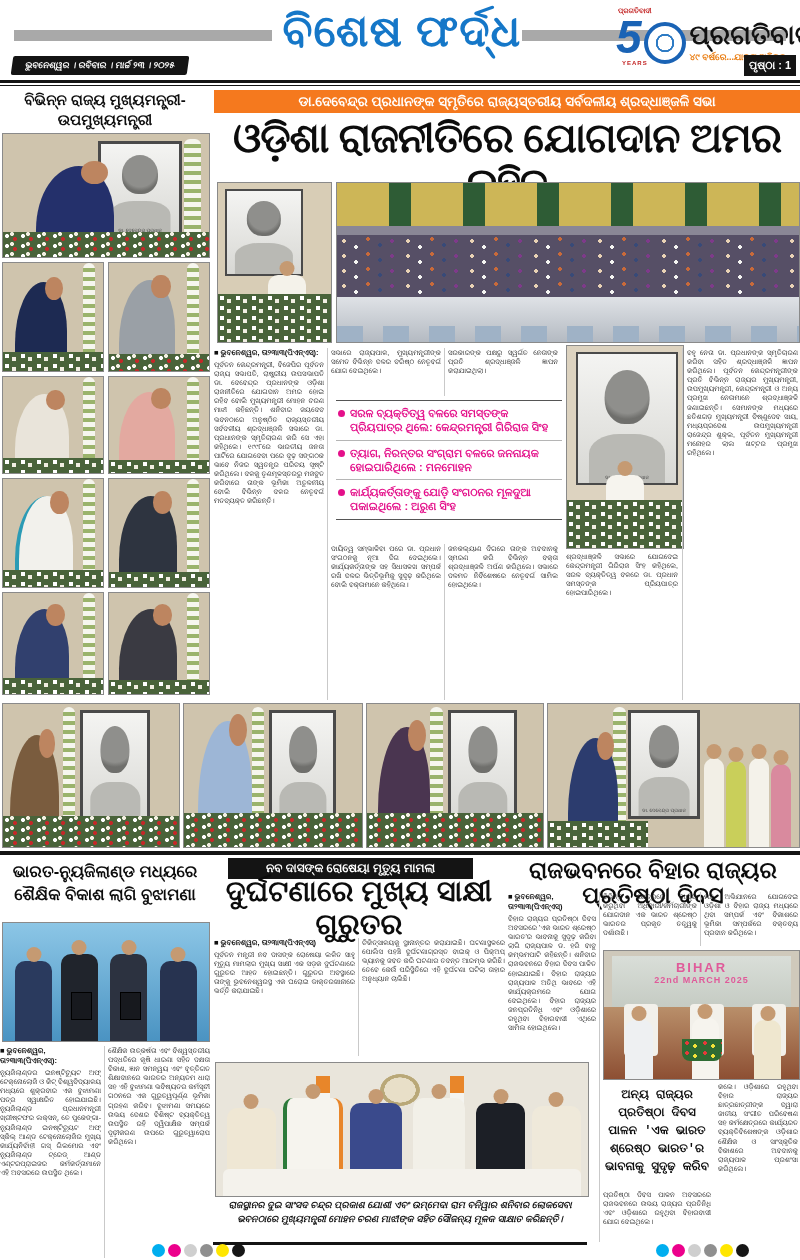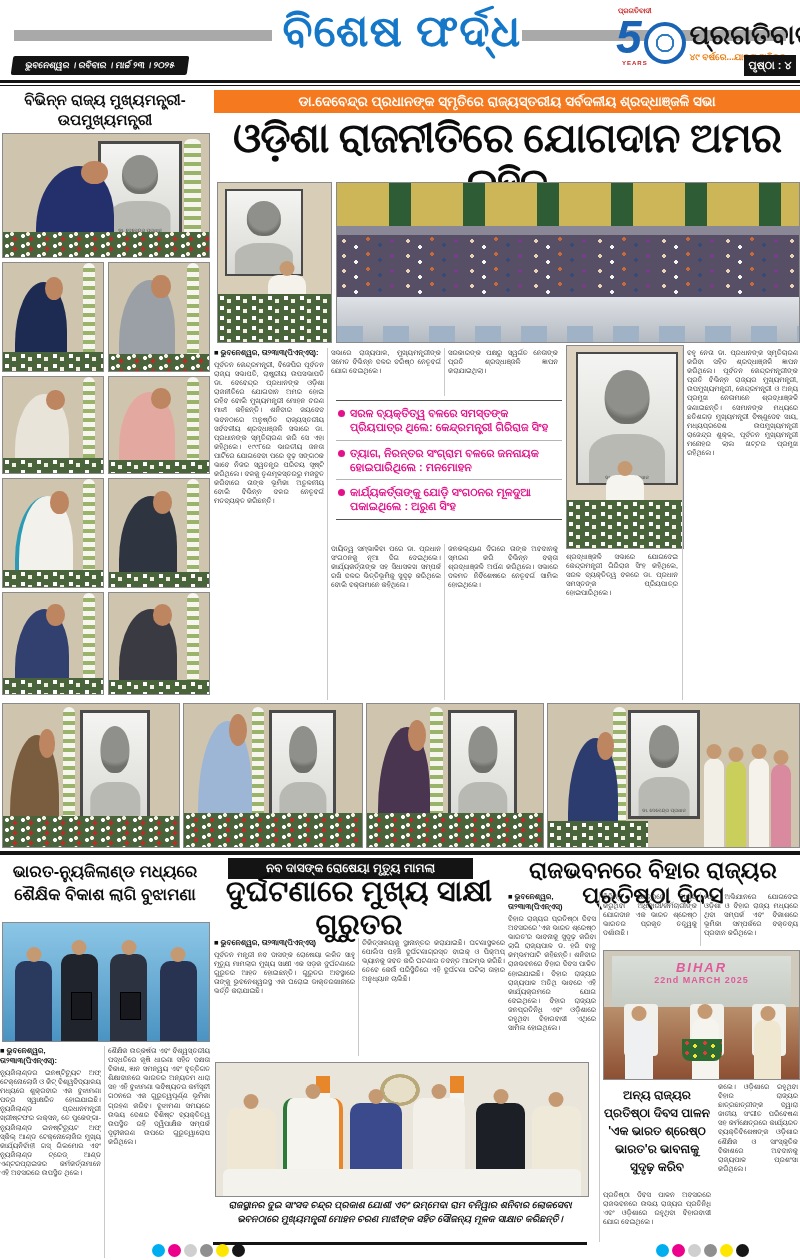--- a/index.html
+++ b/index.html
@@ -65,36 +65,36 @@
         radial-gradient(3px 3px at 31px 4px,#c96a3a 60%,transparent 61%),
         radial-gradient(3px 3px at 43px 10px,#384a78 60%,transparent 61%),
         radial-gradient(3px 3px at 55px 6px,#7e3a8a 60%,transparent 61%);
       background-size:64px 15px;}
   .hall-floor{position:absolute;left:0;right:0;top:72%;bottom:0;background:linear-gradient(#dfe2e6,#b4bac2);}
   .hall-sofas{position:absolute;left:0;right:0;bottom:0;height:36%;
       background:repeating-linear-gradient(90deg,#9fb2c6 0 26px,transparent 26px 46px);}
   
   .screen{position:absolute;left:4%;right:4%;top:4%;height:42%;background:linear-gradient(#d9ded8,#c4cac2);
       text-align:center;}
-  .screen .l1{color:#e05a9a;font-weight:800;font-size:13px;margin-top:4px;letter-spacing:2px;font-style:italic;}
+  .screen .l1{color:#e05a9a;font-weight:800;font-size:13px;margin-top:4px;letter-spacing:2px;}
   .screen .l2{color:#e05a9a;font-weight:700;font-size:9px;letter-spacing:1px;}
   .stage{position:absolute;left:0;right:0;bottom:0;height:56%;background:linear-gradient(#b98f6a,#8d4f33);}
   .chair{position:absolute;bottom:18%;width:34px;height:52px;background:#f2f0ea;border-radius:4px;}
   .pot{position:absolute;bottom:14%;left:50%;transform:translateX(-50%);width:40px;height:22px;border-radius:0 0 8px 8px;
       background:#2e6b33;background-image:radial-gradient(2.5px 2.5px at 5px 4px,#e33a3a 70%,transparent 71%),
       radial-gradient(2.5px 2.5px at 13px 7px,#f2e23a 70%,transparent 71%);background-size:18px 10px;}
   
   .flag{position:absolute;width:14px;height:52px;background:linear-gradient(180deg,#e8862a 0 33%,#f4f4f0 33% 66%,#2c7a3a 66%);}
   .emblem{position:absolute;border-radius:50%;background:radial-gradient(#e8dfc8 0 55%,#b9a878 56% 70%,#e8dfc8 71%);}
   .tbl{position:absolute;left:2%;right:2%;bottom:0;height:20%;background:#f4f2ec;border-radius:6px 6px 0 0;}
   
   .caption{font-size:9.5px;font-weight:700;font-style:italic;text-align:center;line-height:1.45;color:#111;}
   .black-kicker{background:#141414;color:#fff;font-size:12px;font-weight:700;text-align:center;line-height:21px;}
   .sub-headline{font-weight:800;text-align:center;color:#0c0c0c;}
-  .quote{font-size:12px;font-weight:800;text-align:center;line-height:1.5;color:#0c0c0c;}
+  .quote{font-size:12px;font-weight:800;text-align:center;line-height:1.5;color:#0c0c0c;font-family:Liberation Mono, monospace;}
   .thick-rule{background:#141414;}
   .reg{display:flex;gap:3px;}
   .reg i{width:13px;height:13px;border-radius:50%;display:block;}
   .reg .c1{background:#00aeef}.reg .c2{background:#ec008c}.reg .c3{background:#cfcfcf}
   .reg .c4{background:#8f8f8f}.reg .c5{background:#ffe600}.reg .c6{background:#161616}
 </style>
 </head>
 <body>
 
 <div id="page">
@@ -111,21 +111,21 @@
       <span class="logo-emblem"></span>
     </div>
     <div style="position:relative;">
       <div class="logo-name">ପ୍ରଗତିବାଦୀ</div>
       <div class="logo-tag">୪୯ ବର୍ଷରେ...ଯାତ୍ରା ଅବିରତ</div>
     </div>
   </div>
   <div class="abs logo-years" style="left:622px;top:60px;">YEARS</div>
 
   <div class="abs date-strip" style="left:12px;top:56px;width:176px;height:19px;">ଭୁବନେଶ୍ୱର । ରବିବାର । ମାର୍ଚ୍ଚ ୨୩ । ୨୦୨୫</div>
-  <div class="abs page-box" style="left:744px;top:55px;width:52px;height:21px;">ପୃଷ୍ଠା : ୪</div>
+  <div class="abs page-box" style="left:744px;top:55px;width:52px;height:21px;">ପୃଷ୍ଠା : 1</div>
 
   <div class="abs rule-double" style="left:0;top:80px;width:800px;"></div>
 
   <div class="abs side-headline" style="left:0;top:90px;width:210px;">
     <div>ବିଭିନ୍ନ ରାଜ୍ୟ ମୁଖ୍ୟମନ୍ତ୍ରୀ-ଉପମୁଖ୍ୟମନ୍ତ୍ରୀ</div>
     <div>କେନ୍ଦ୍ରମନ୍ତ୍ରୀ ଓ ପ୍ରମୁଖ ନେତୃବର୍ଗଙ୍କ ଶ୍ରଦ୍ଧାଞ୍ଜଳି</div>
   </div>
 
   <div class="ph" style="left:2px;top:133px;width:206px;height:123px;--pc:#24306b;">
     <div class="garland" style="right:4%;top:4%;width:8%;height:80%;"></div>

